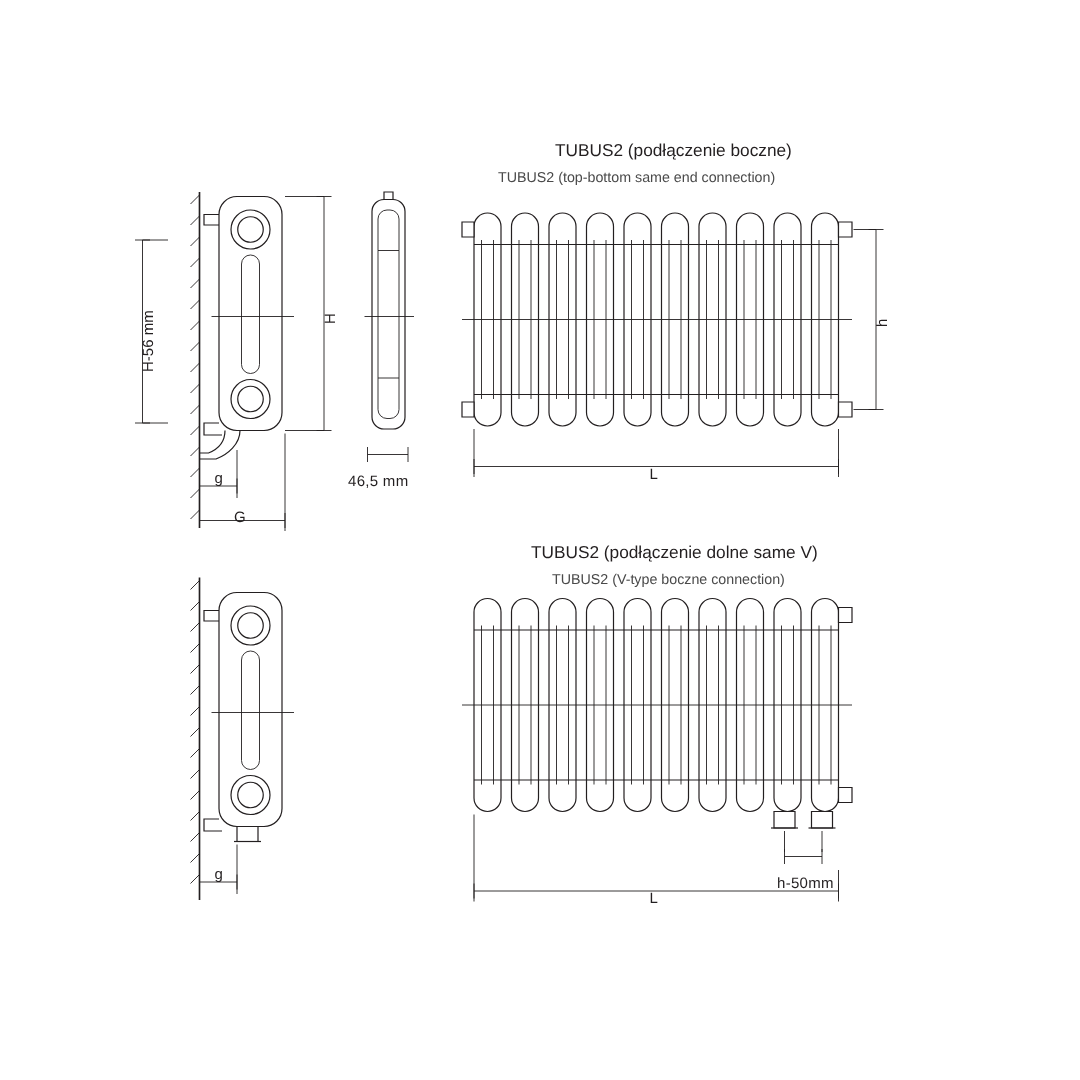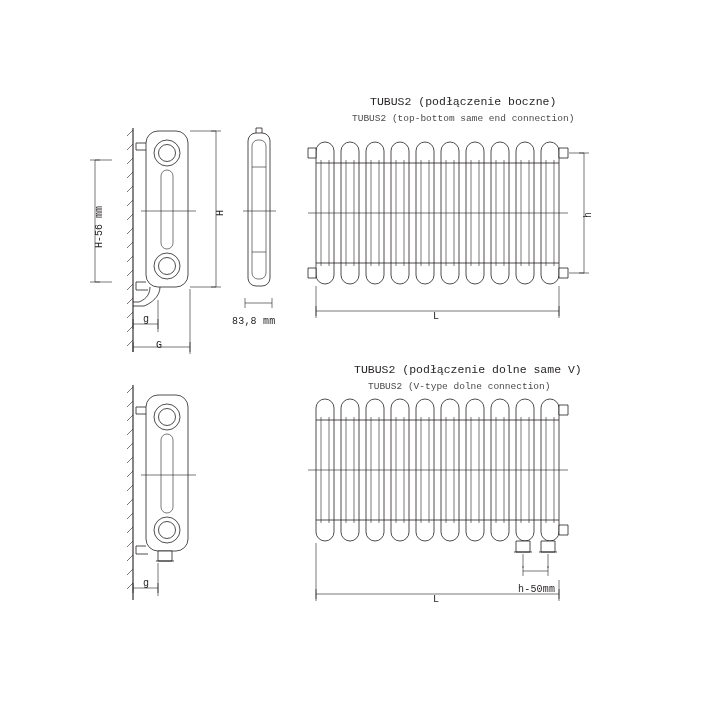--- a/index.html
+++ b/index.html
@@ -5,21 +5,21 @@
   html, body {
     margin: 0;
     padding: 0;
     background: #ffffff;
   }
   #page {
     position: relative;
     width: 720px;
     height: 720px;
     background: #ffffff;
-    font-family: Liberation Mono, monospace;
+    font-family: Liberation Sans, sans-serif;
     color: #231f20;
     overflow: hidden;
   }
   .lbl {
     position: absolute;
     font-size: 10px;
     color: #231f20;
     white-space: nowrap;
     letter-spacing: 0.2px;
   }
@@ -291,36 +291,36 @@
 
       <line class="ln-thin" x1="316" y1="594" x2="559" y2="594"></line>
       <line class="ln-thin" x1="316" y1="589" x2="316" y2="599"></line>
       <line class="ln-thin" x1="559" y1="589" x2="559" y2="599"></line>
       <line class="ln-thin" x1="316" y1="543" x2="316" y2="601"></line>
       <line class="ln-thin" x1="559" y1="580" x2="559" y2="601"></line>
     </g>
   </svg>
 
   <div class="title-main" style="left:370px; top:95px;">TUBUS2 (podłączenie boczne)</div>
-  <div class="title-sub" style="left:352px; top:113px;">TUBUS2 (top-bottom same end connection)</div>
+  <div class="title-sub" style="left:332px; top:113px;">TUBUS2 (top-bottom same end connection)</div>
 
   <div class="title-main" style="left:354px; top:363px;">TUBUS2 (podłączenie dolne same V)</div>
-  <div class="title-sub" style="left:368px; top:381px;">TUBUS2 (V-type dolne connection)</div>
+  <div class="title-sub" style="left:368px; top:381px;">TUBUS2 (V-type boczne connection)</div>
 
   <div class="vtext" style="left:94px; top:248px;">H-56 mm</div>
 
   <div class="vtext" style="left:215px; top:216px;">H</div>
 
   <div class="vtext" style="left:583px; top:218px;">h</div>
 
   <div class="lbl" style="left:143px; top:314px;">g</div>
 
   <div class="lbl" style="left:156px; top:340px;">G</div>
 
-  <div class="lbl" style="left:232px; top:316px;">83,8 mm</div>
+  <div class="lbl" style="left:232px; top:316px;">46,5 mm</div>
 
   <div class="lbl" style="left:433px; top:311px;">L</div>
 
   <div class="lbl" style="left:143px; top:578px;">g</div>
 
   <div class="lbl" style="left:518px; top:584px;">h-50mm</div>
 
   <div class="lbl" style="left:433px; top:594px;">L</div>
 
 </div>

